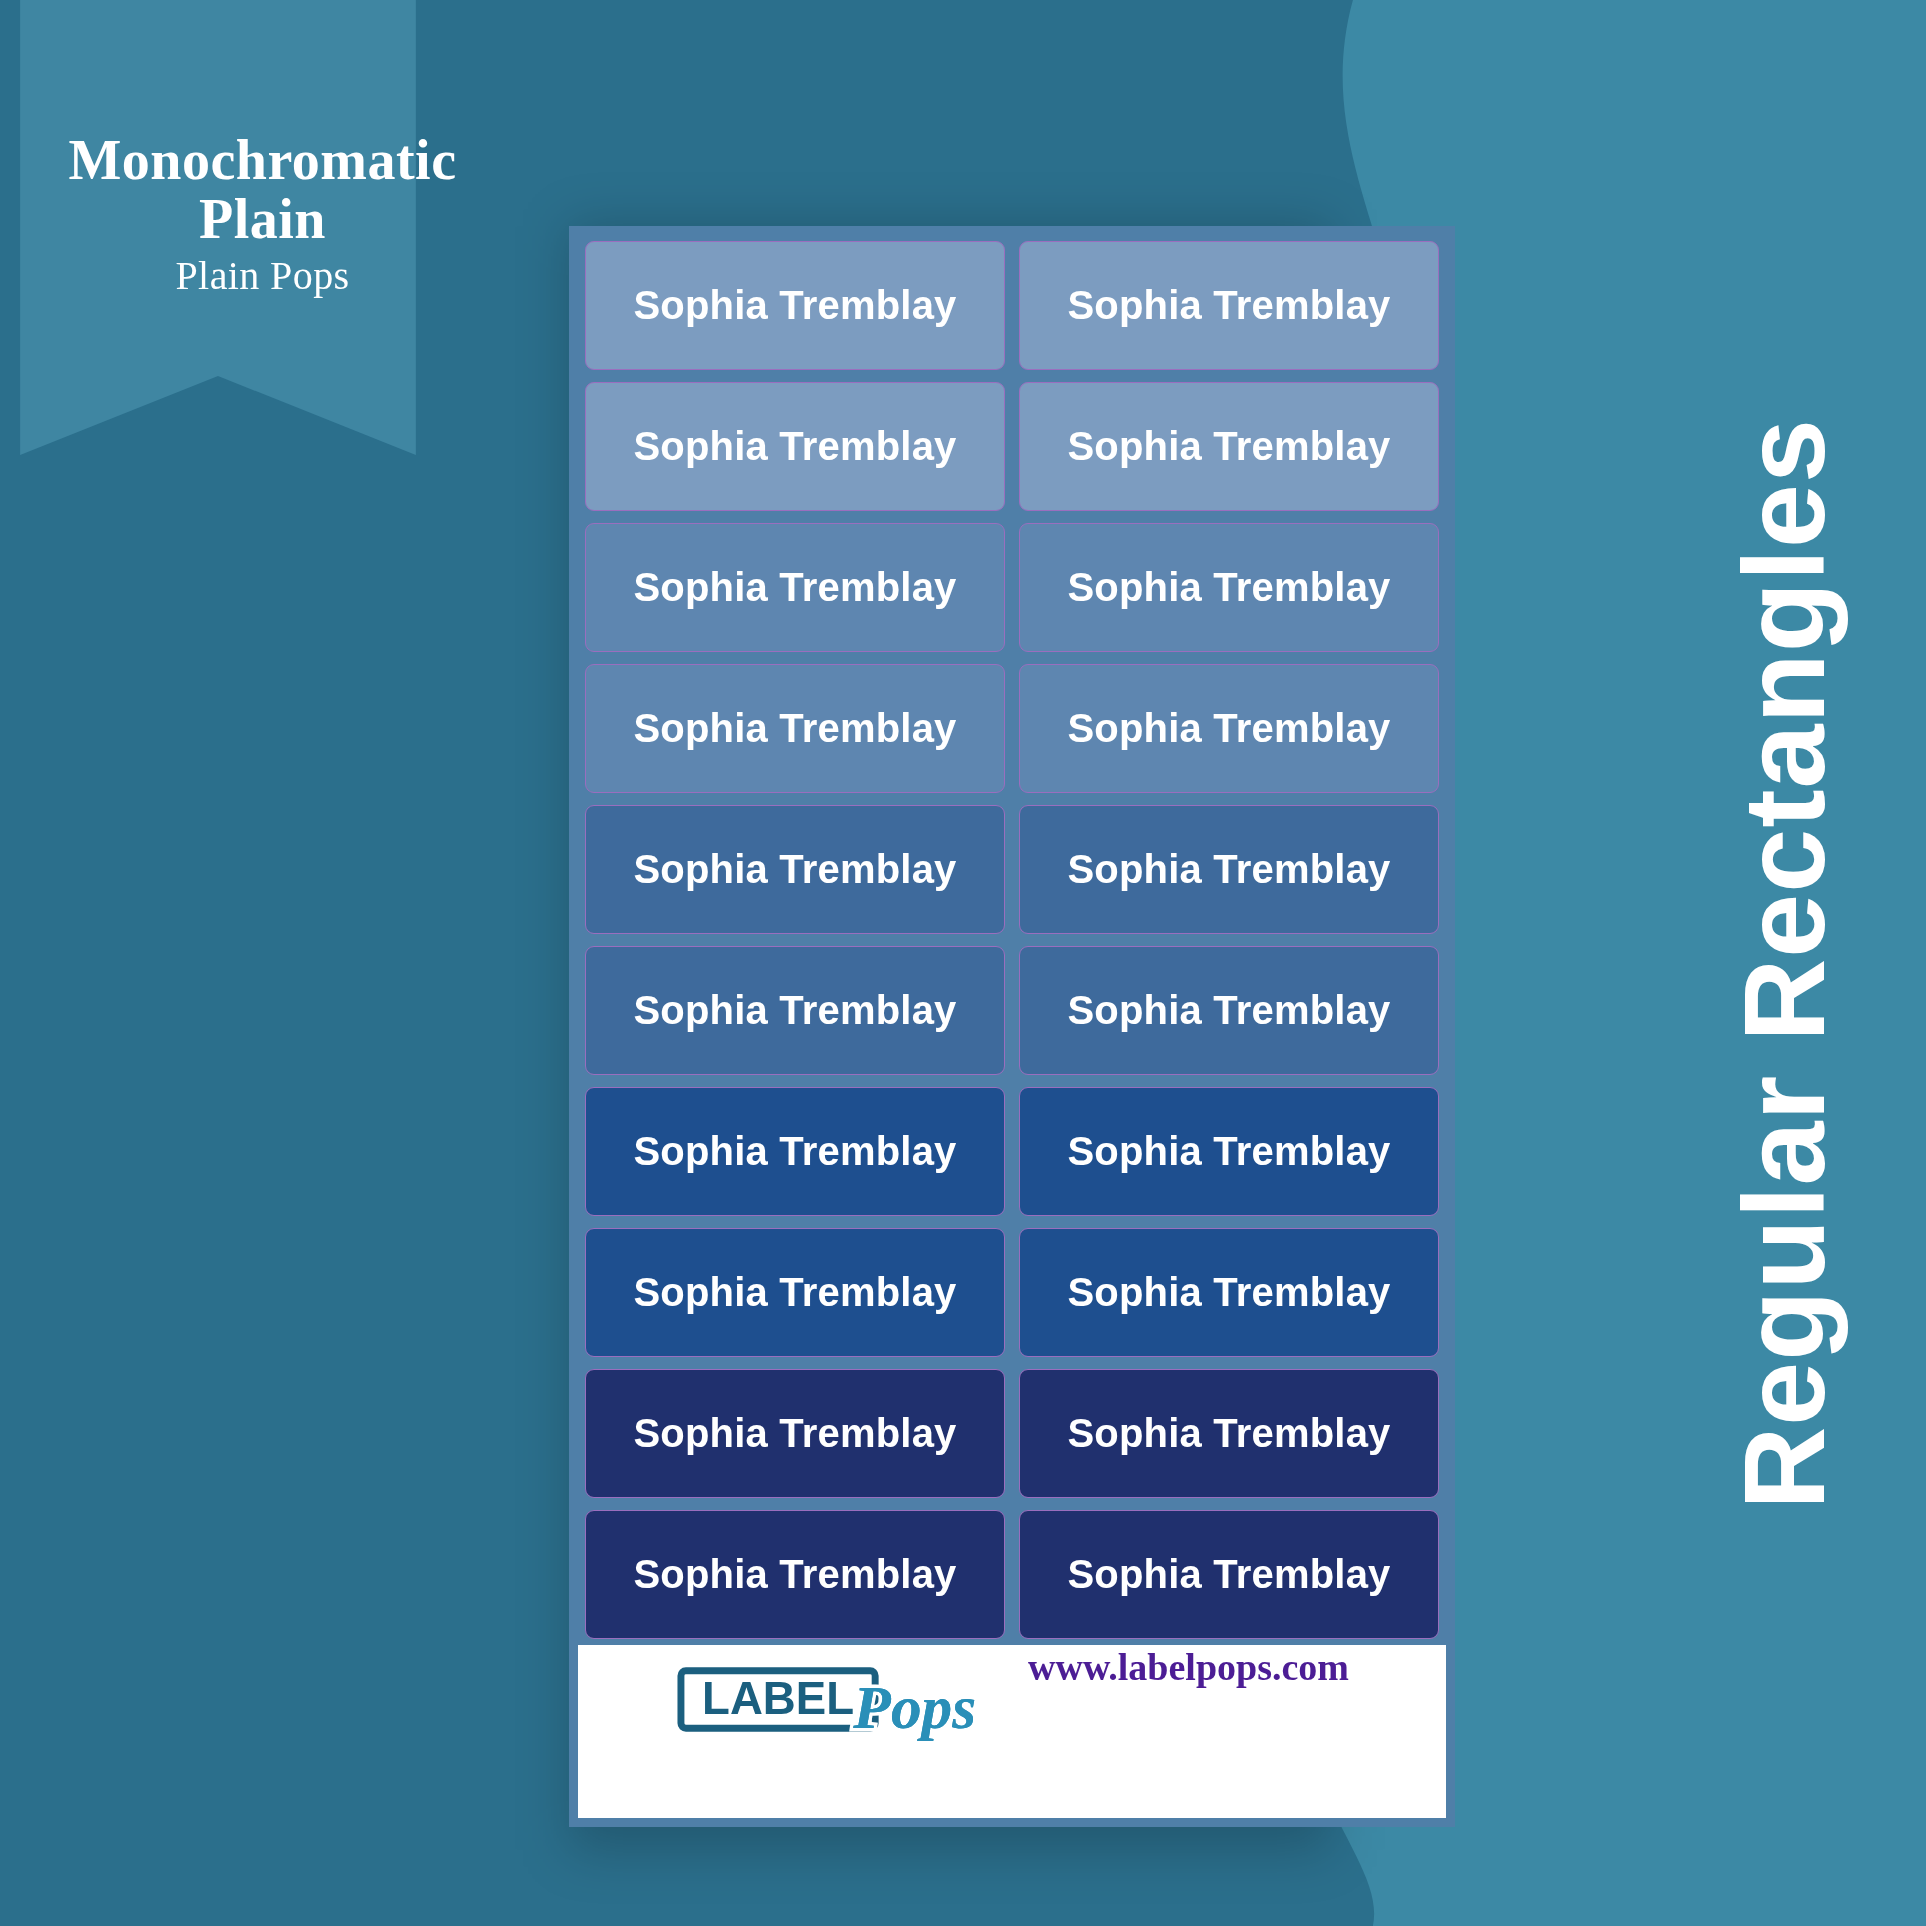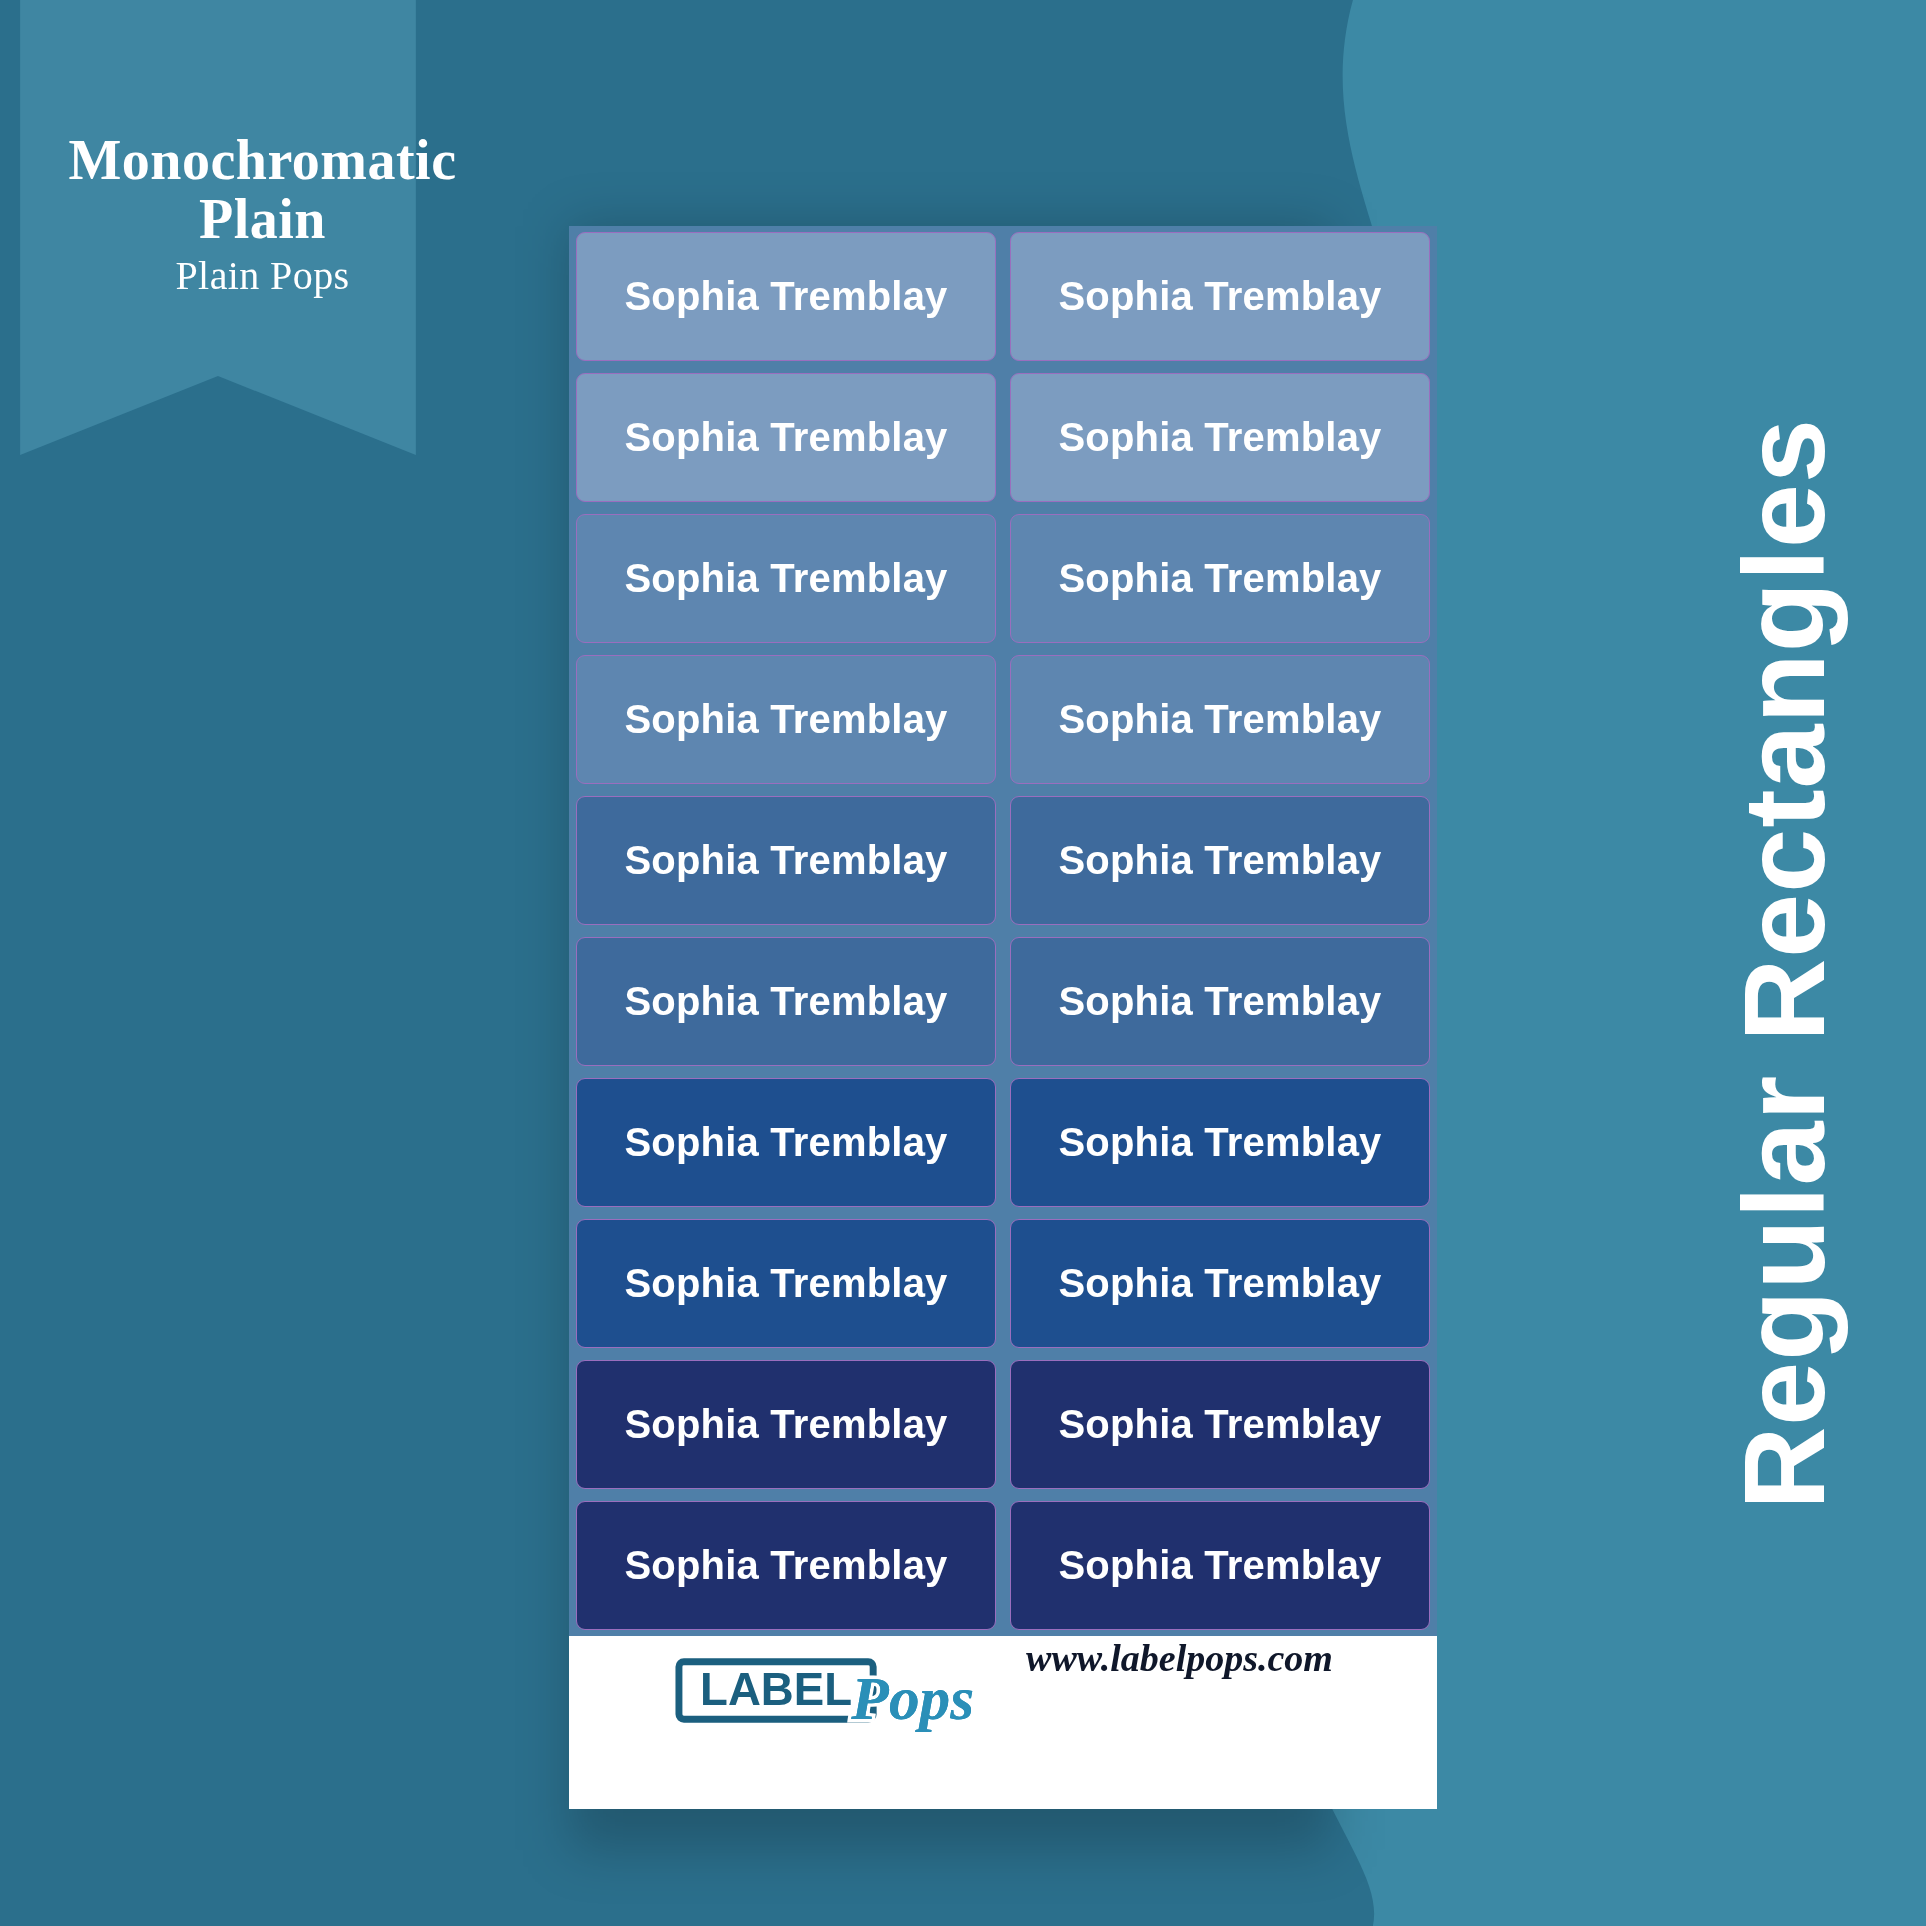--- a/index.html
+++ b/index.html
@@ -86,21 +86,21 @@
     background: rgba(0,0,0,0.20);
     filter: blur(26px);
     border-radius: 4px;
   }
   #sheet {
     position: absolute;
     left: 569px;
     top: 226px;
     width: 868px;
     background: #4f7fa8;
-    padding: 0;
+    padding: 9px;
   }
   .band {
     display: grid;
     grid-template-columns: 1fr 1fr;
     gap: 0px;
   }
   .label {
     height: 129px;
     box-sizing: border-box;
     margin: 6px 7px;
@@ -130,23 +130,22 @@
     padding: 0 30px;
     box-sizing: border-box;
   }
   #logo-wrap {
     display: flex;
     align-items: center;
   }
   #footer-url {
     font-family: "Liberation Serif", serif;
     font-weight: bold;
-    font-style: italic;
     font-size: 38px;
-    color: #0f172a;
+    color: #4c1d95;
     white-space: nowrap;
   }
 
   
   #vertical-title {
     position: absolute;
     right: 24px;
     top: 0;
     height: 1927px;
     width: 238px;

